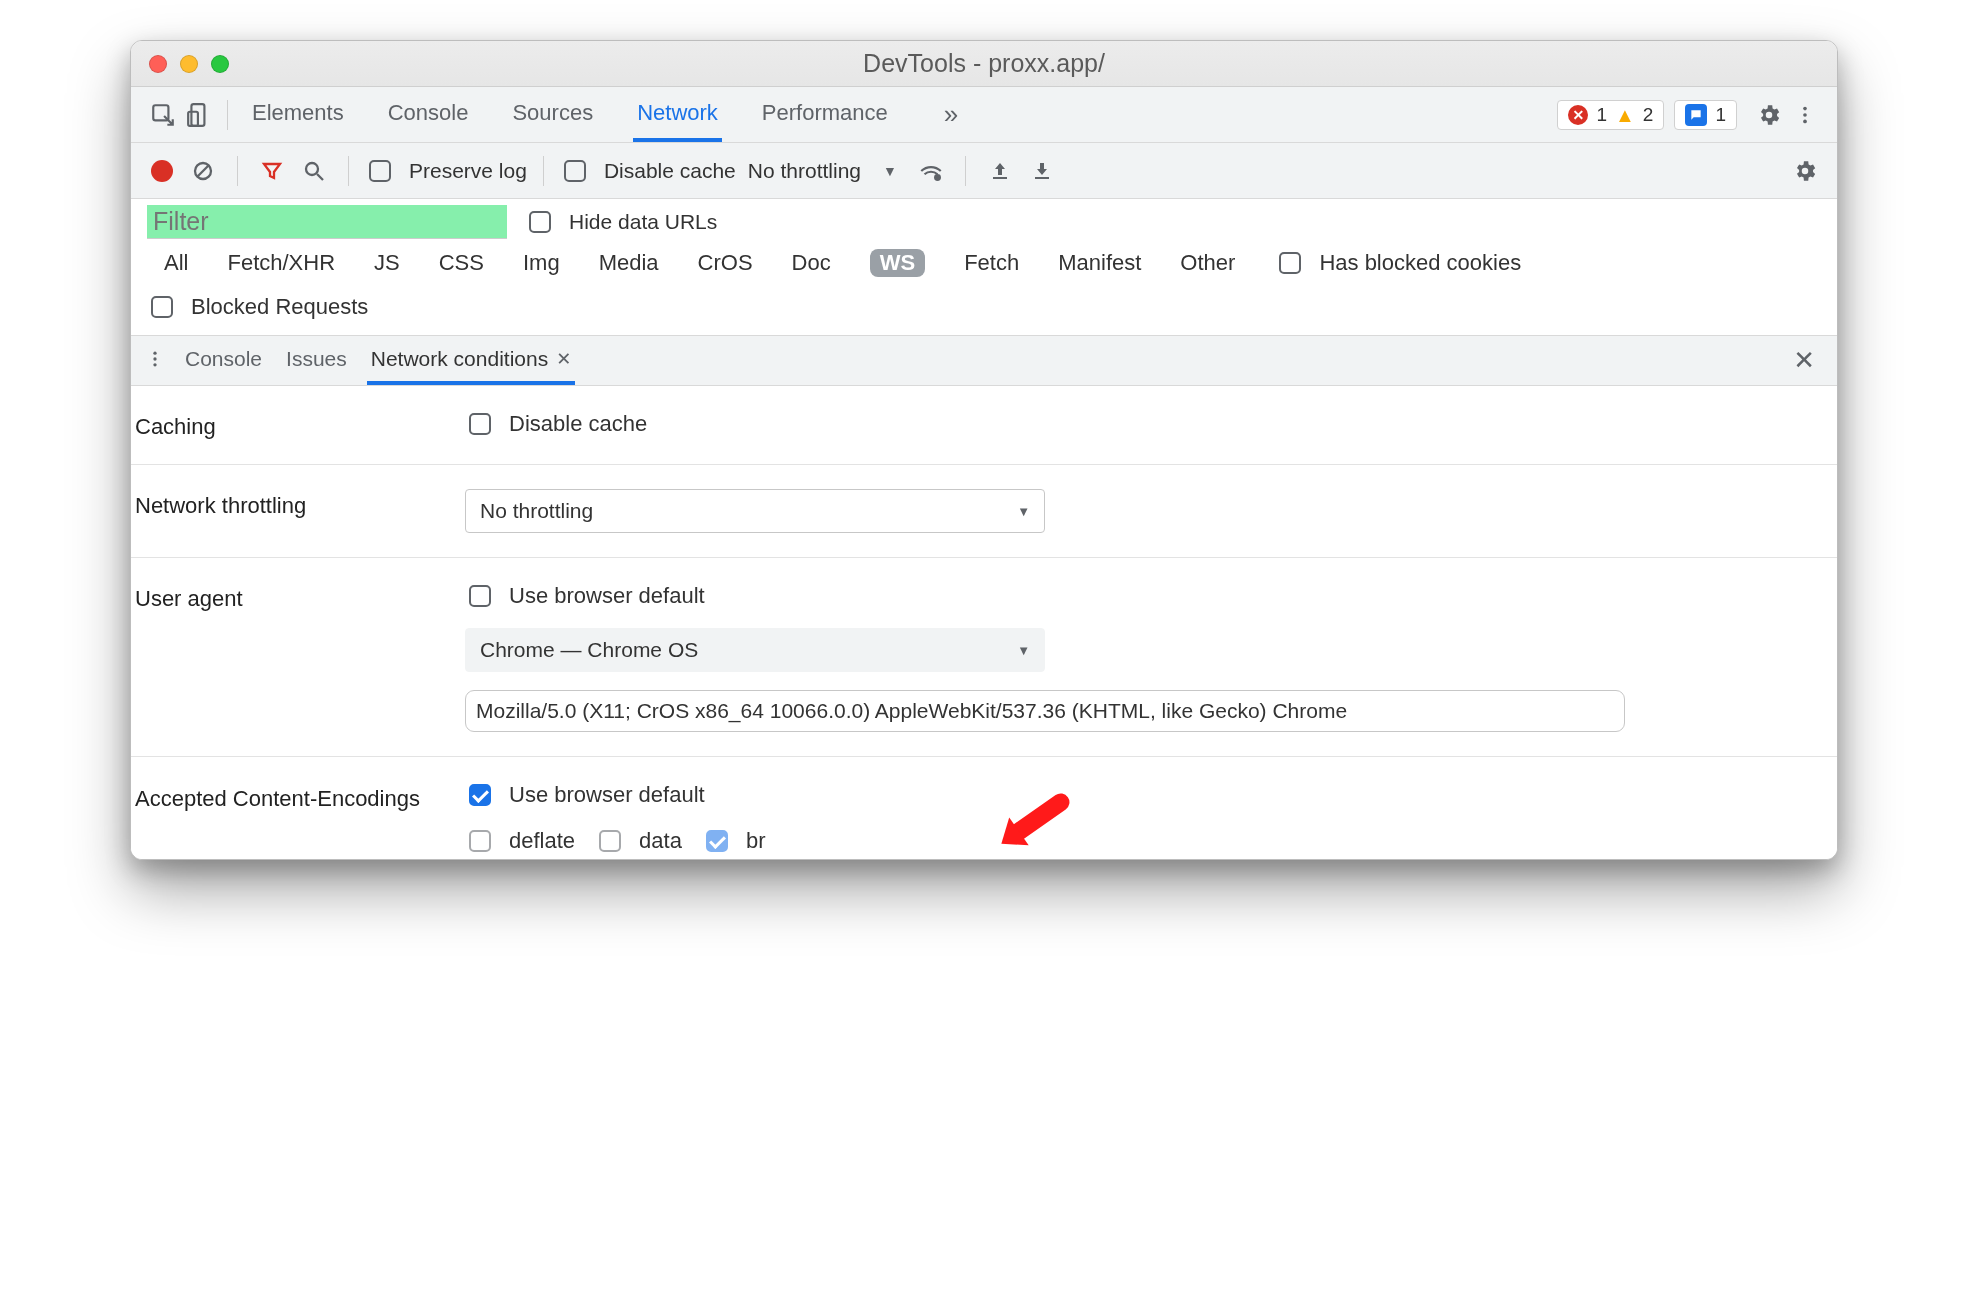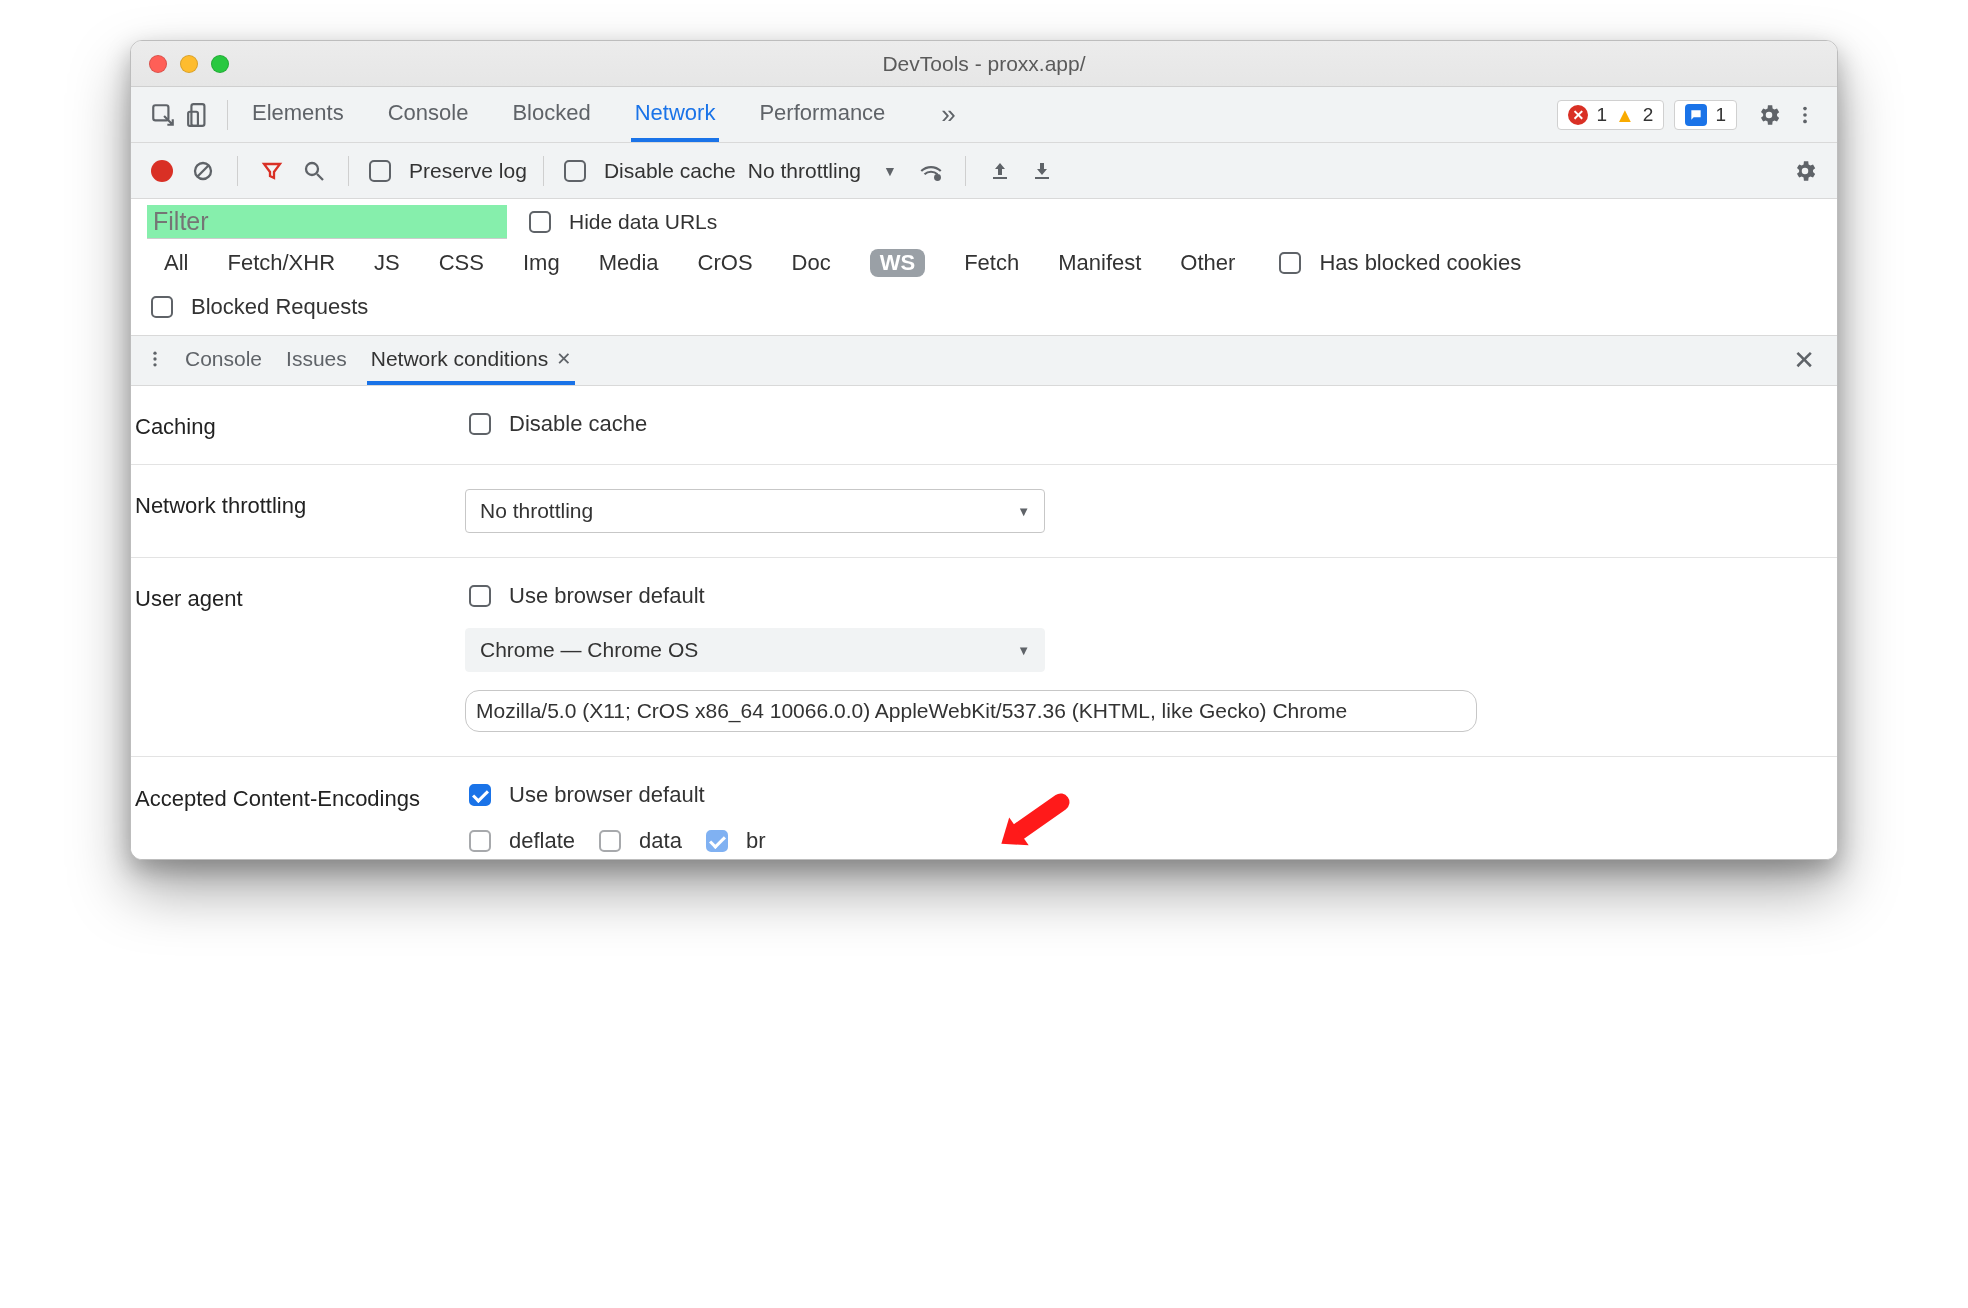--- a/index.html
+++ b/index.html
@@ -40,21 +40,21 @@
   }
   .traffic .dot {
     width: 18px; height: 18px; border-radius: 50%;
     border: 1px solid rgba(0,0,0,0.15);
   }
   .dot.red { background:#ff5f57; }
   .dot.yellow { background:#febc2e; }
   .dot.green { background:#28c840; }
   .titlebar .title {
     margin: 16px auto;
-    font-size: 21px;
+    font-size: 25px;
     color: #5a5a5a;
   }
 
   
   .tabsrow {
     display:flex; align-items:center;
     height: 56px;
     background: #f1f3f4;
     border-bottom: 1px solid #d9d9d9;
     padding: 0 14px;
@@ -184,22 +184,22 @@
   .select {
     display:flex; align-items:center; justify-content:space-between;
     width: 580px; height: 44px;
     border: 1px solid #c7c7c7; border-radius:4px; background:#fff;
     padding: 0 14px; font-size:21px; color:#333;
   }
   .select.subtle {
     background:#f1f3f4; border-color:#f1f3f4; width: 580px;
   }
   .ua-input {
-    width: 1012px; height: 42px;
-    border:1px solid #c7c7c7; border-radius:14px;
+    width: 1160px; height: 42px;
+    border:1px solid #c7c7c7; border-radius:9px;
     padding: 4px 10px; font-size:21px; color:#333; background:#fff;
   }
   .inline { display:flex; align-items:center; gap:10px; }
   .inline.gap { gap: 20px; flex-wrap:wrap;}
 
   
   .annot-arrow {
     position:absolute;
     color:#ff1a1a;
     left: 860px; top: 742px;
@@ -233,21 +233,21 @@
       <div class="icon-btn">
         <svg width="26" height="26" viewBox="0 0 24 24" fill="none" stroke="#5f6368" stroke-width="2">
           <rect x="5" y="2" width="12" height="20" rx="2"></rect>
           <rect x="2" y="9" width="9" height="13" rx="1.5"></rect>
         </svg>
       </div>
       <div class="vsep"></div>
       <div class="panel-tabs">
         <div class="panel-tab">Elements</div>
         <div class="panel-tab">Console</div>
-        <div class="panel-tab">Blocked</div>
+        <div class="panel-tab">Sources</div>
         <div class="panel-tab active">Network</div>
         <div class="panel-tab">Performance</div>
         <div class="more-chevrons">»</div>
       </div>
       <div class="spacer"></div>
       <div class="badge-box">
         <span class="badge-circle err">✕</span>
         <span>1</span>
         <span class="badge-tri">▲</span>
         <span>2</span>

